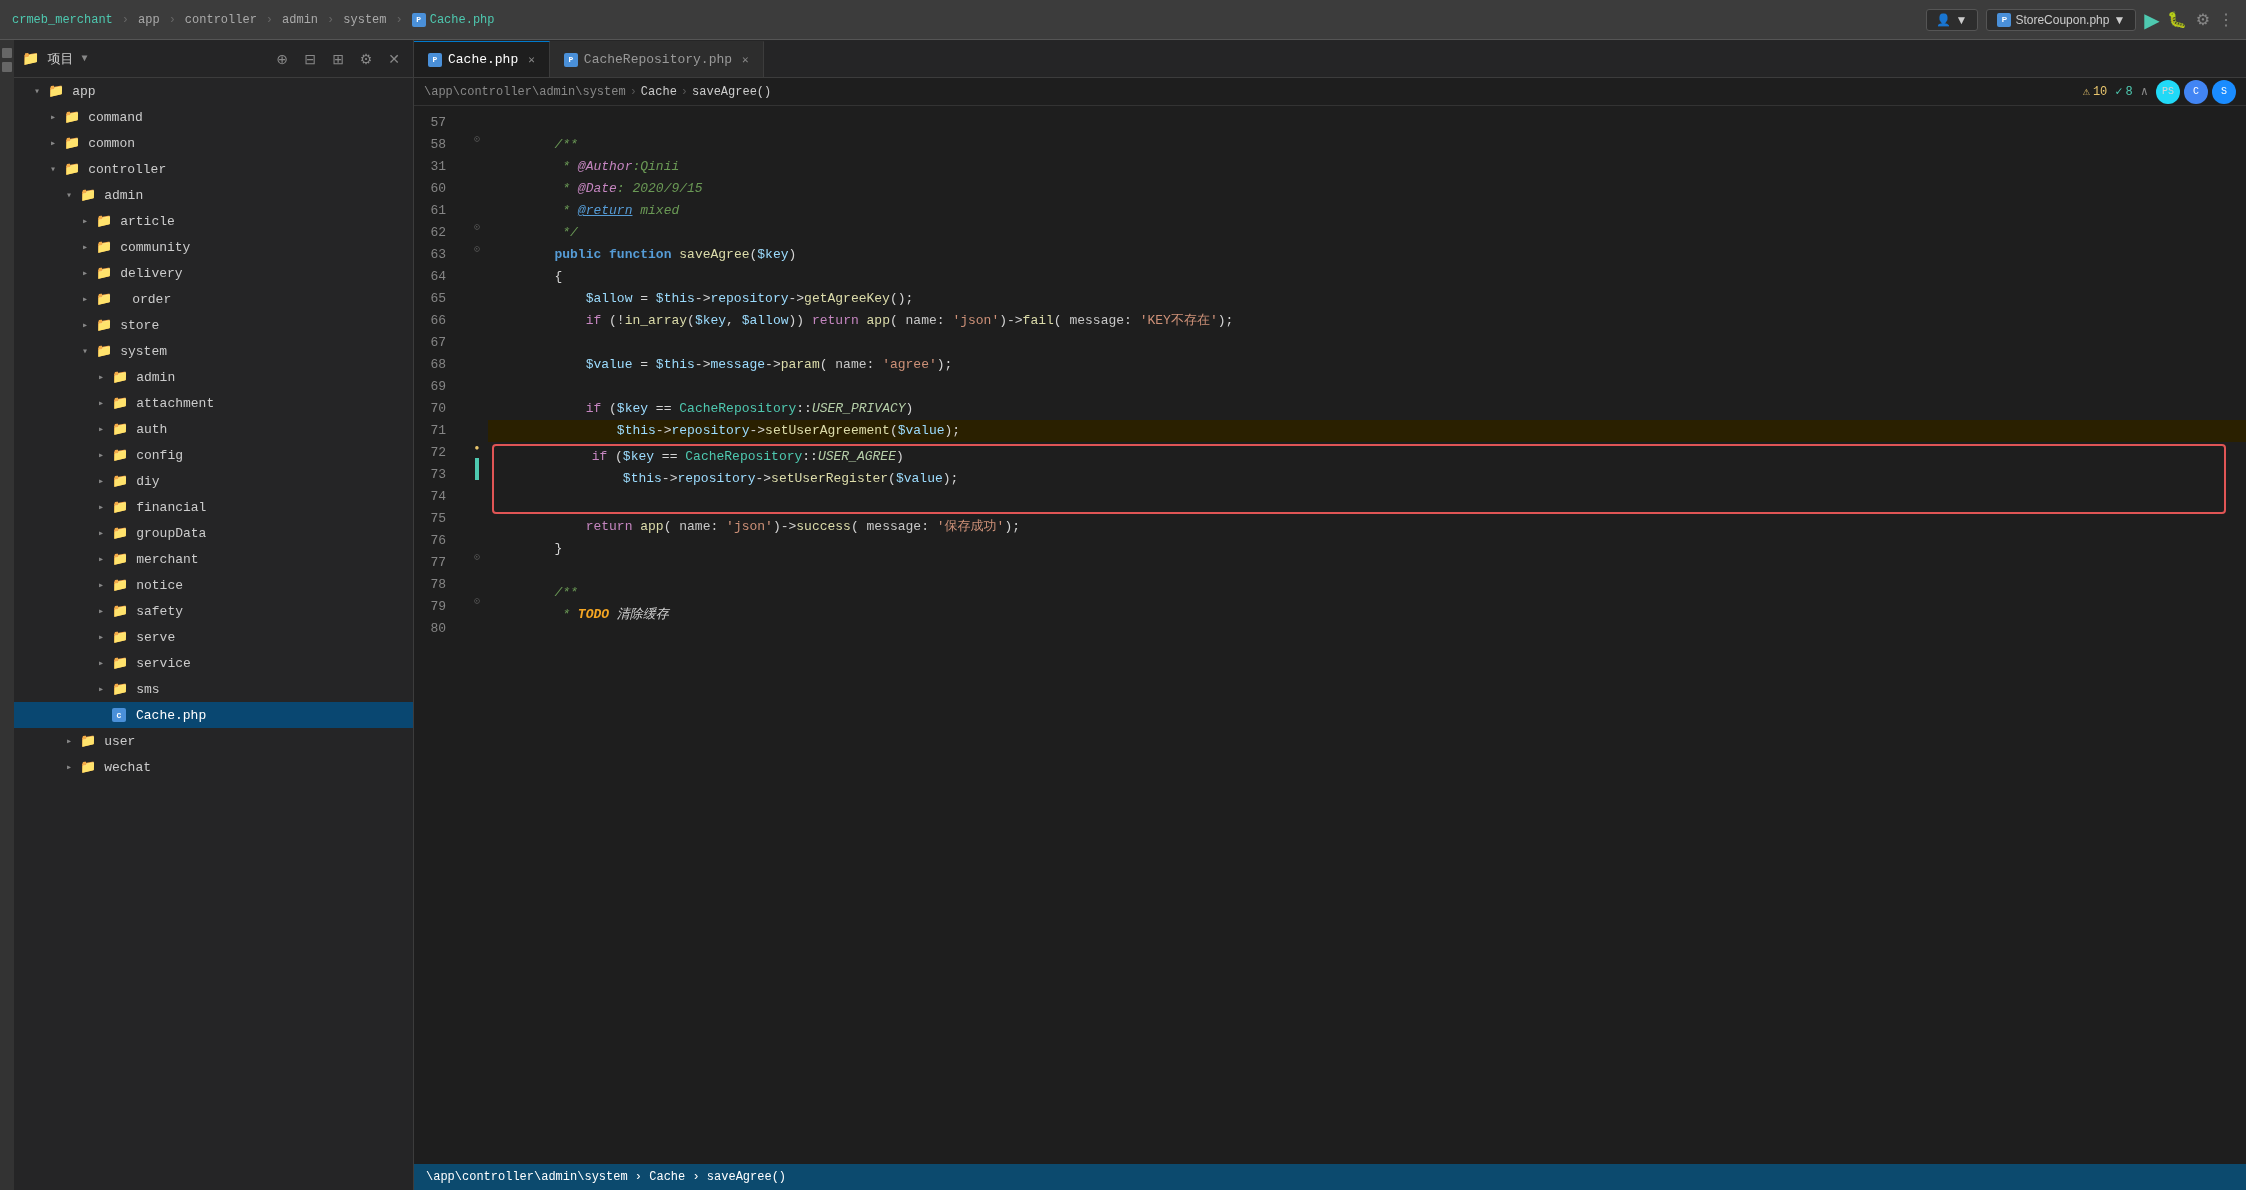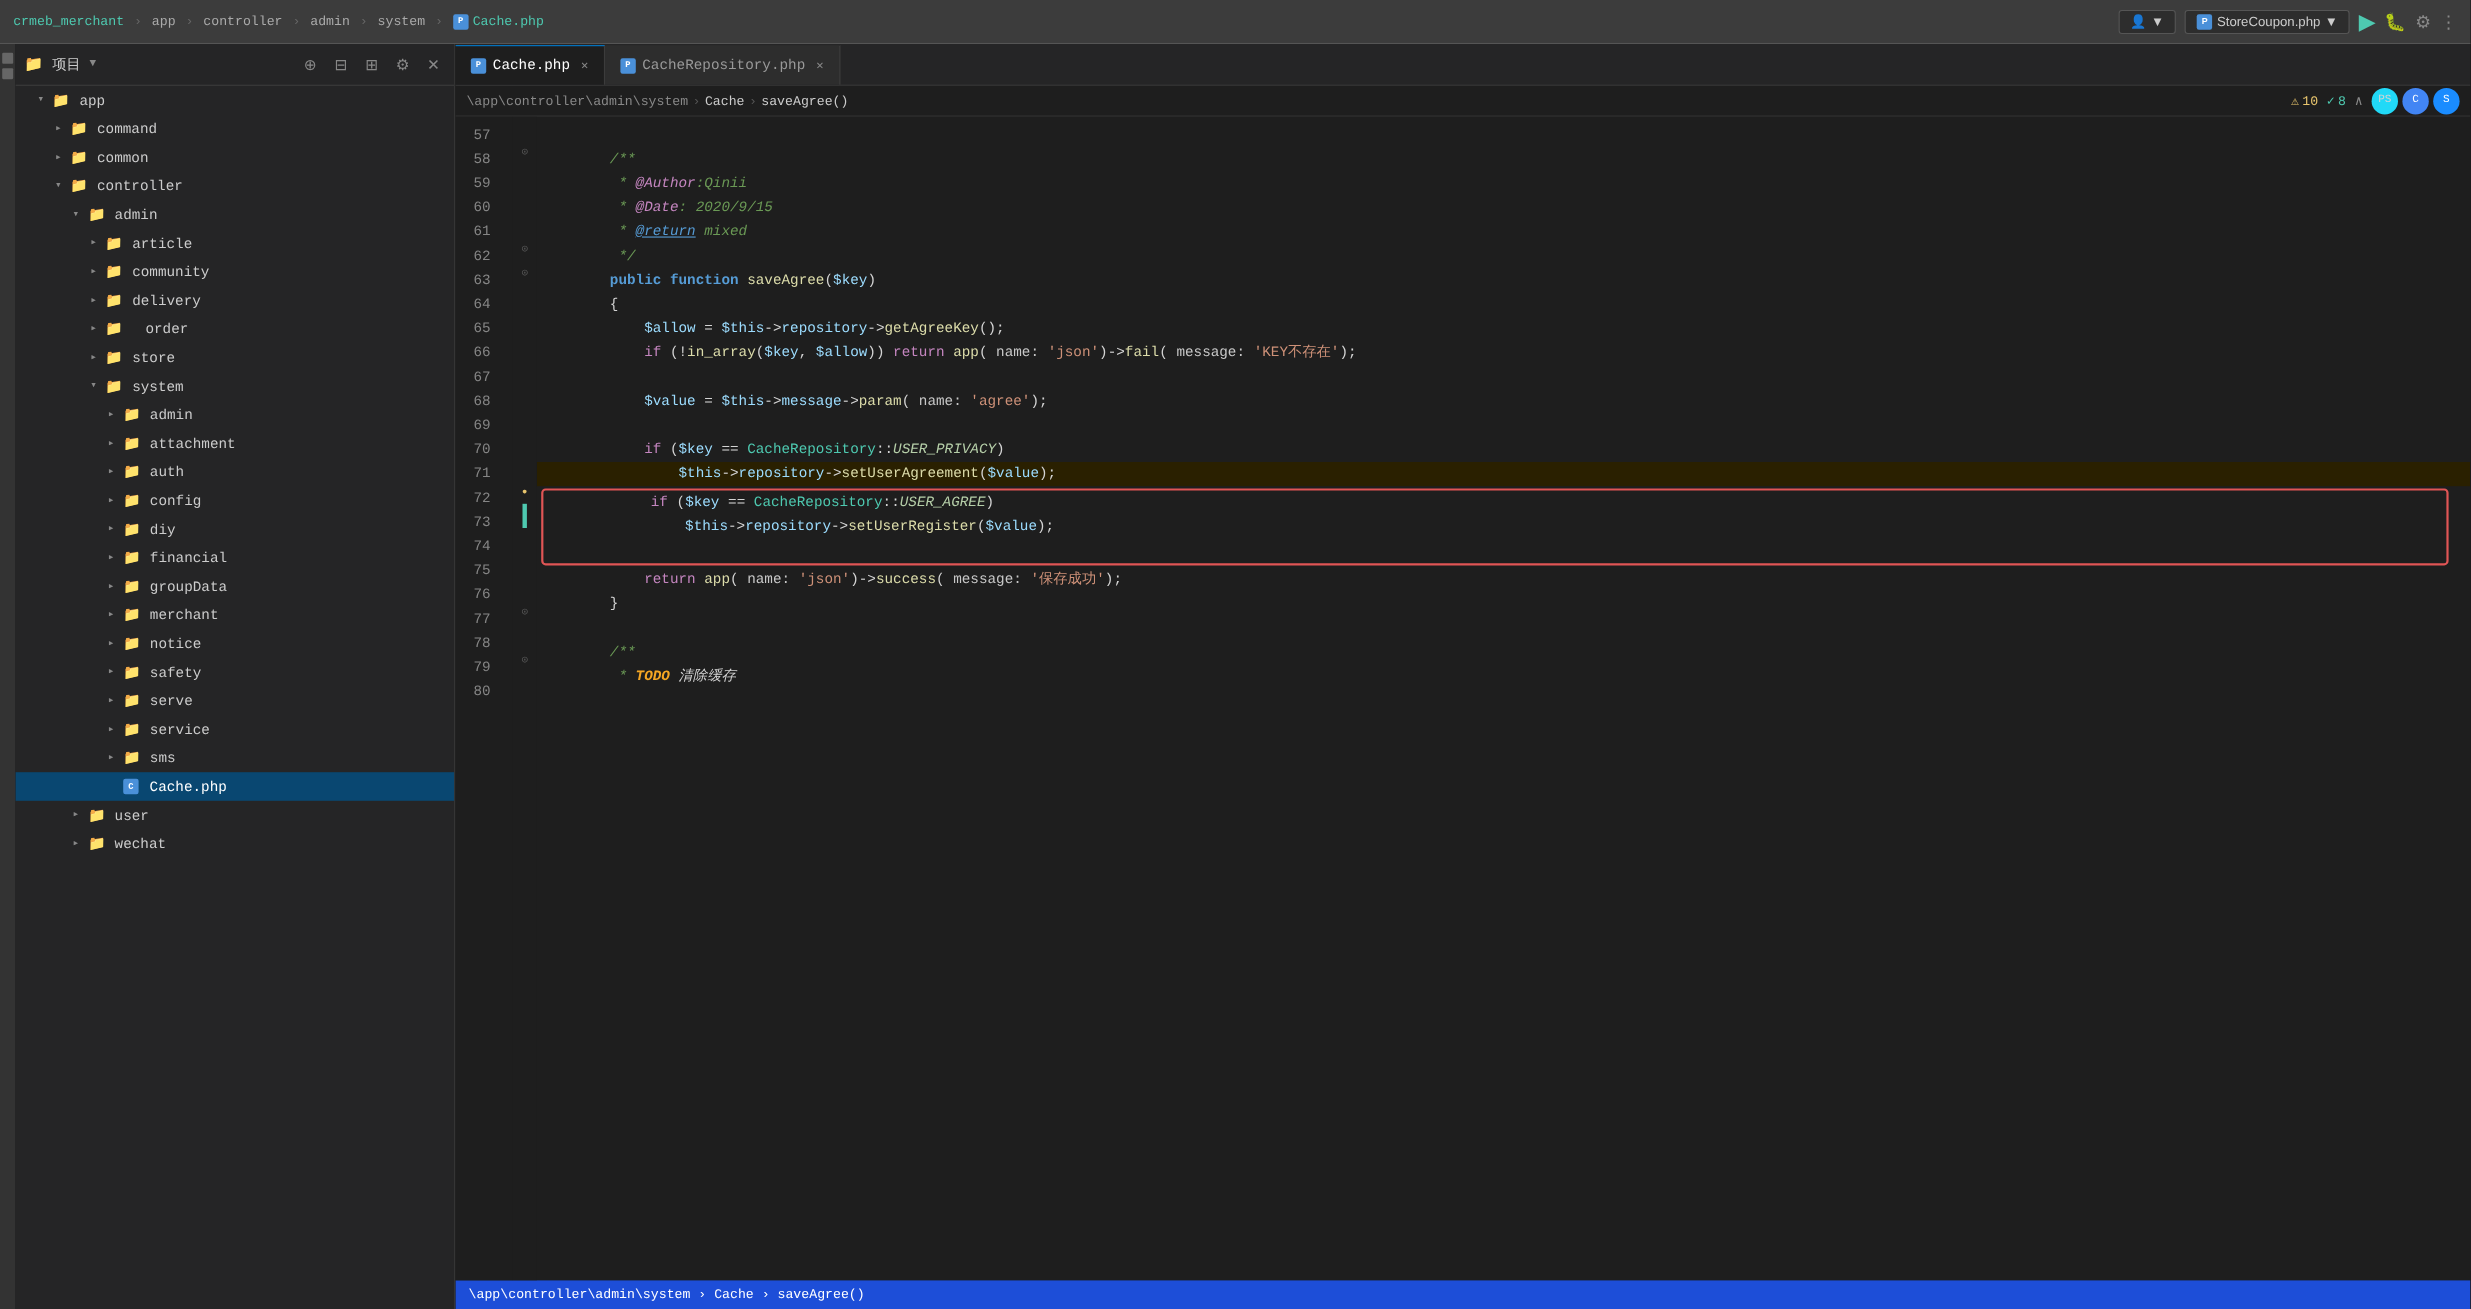--- a/index.html
+++ b/index.html
@@ -233,21 +233,21 @@
     .code-content {
       flex: 1;
       overflow: auto;
       padding: 6px 0;
       line-height: 22px;
     }
 
     
     #statusbar {
       height: 26px;
-      background: #1d4ed8;
+      background: #0c4a6e;
       display: flex;
       align-items: center;
       padding: 0 12px;
       font-size: 12px;
       color: white;
       gap: 16px;
     }
 
     
     ::-webkit-scrollbar { width: 8px; height: 8px; }
@@ -503,21 +503,21 @@
           <span style="width:24px;height:24px;border-radius:50%;background:#4285f4;display:inline-flex;align-items:center;justify-content:center;font-size:10px;cursor:pointer;color:white;">C</span>
           <span style="width:24px;height:24px;border-radius:50%;background:#1a8cff;display:inline-flex;align-items:center;justify-content:center;font-size:10px;cursor:pointer;color:white;">S</span>
         </div>
       </div>
     </div>
 
     <div id="code-editor">
       <div class="line-numbers" id="line-nums">
           <div style="height: 22px; line-height: 22px; padding-right: 10px; text-align: right; font-size: 13px; color: rgb(133, 133, 133);">57</div>
           <div style="height: 22px; line-height: 22px; padding-right: 10px; text-align: right; font-size: 13px; color: rgb(133, 133, 133);">58</div>
-          <div style="height: 22px; line-height: 22px; padding-right: 10px; text-align: right; font-size: 13px; color: rgb(133, 133, 133);">59</div>
+          <div style="height: 22px; line-height: 22px; padding-right: 10px; text-align: right; font-size: 13px; color: rgb(133, 133, 133);">31</div>
           <div style="height: 22px; line-height: 22px; padding-right: 10px; font-size: 13px; color: rgb(133, 133, 133);">60</div>
           <div style="height: 22px; line-height: 22px; padding-right: 10px; text-align: right; font-size: 13px; color: rgb(133, 133, 133);">61</div>
           <div style="height: 22px; line-height: 22px; padding-right: 10px; text-align: right; font-size: 13px; color: rgb(133, 133, 133);">62</div>
           <div style="height: 22px; line-height: 22px; padding-right: 10px; text-align: right; font-size: 13px; color: rgb(133, 133, 133);">63</div>
           <div style="height: 22px; line-height: 22px; padding-right: 10px; text-align: right; font-size: 13px; color: rgb(133, 133, 133);">64</div>
           <div style="height: 22px; line-height: 22px; padding-right: 10px; text-align: right; font-size: 13px; color: rgb(133, 133, 133);">65</div>
           <div style="height: 22px; line-height: 22px; padding-right: 10px; text-align: right; font-size: 13px; color: rgb(133, 133, 133);">66</div>
           <div style="height: 22px; line-height: 22px; padding-right: 10px; text-align: right; font-size: 13px; color: rgb(133, 133, 133);">67</div>
           <div style="height: 22px; line-height: 22px; padding-right: 10px; text-align: right; font-size: 13px; color: rgb(133, 133, 133);">68</div>
           <div style="height: 22px; line-height: 22px; padding-right: 10px; text-align: right; font-size: 13px; color: rgb(133, 133, 133);">69</div>

